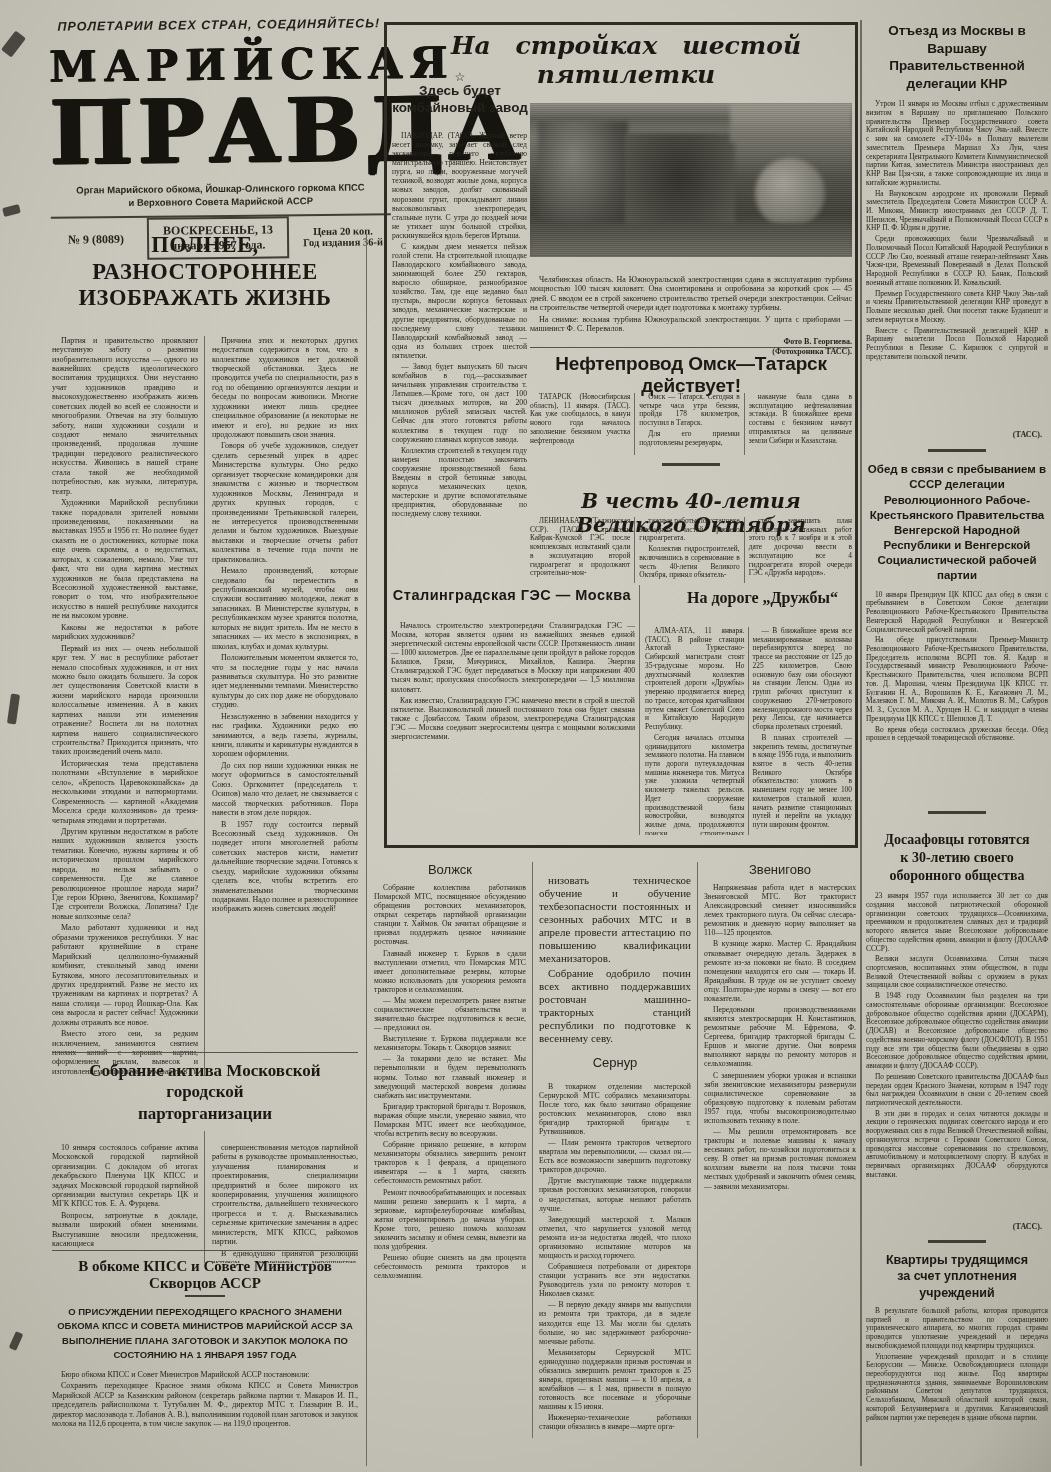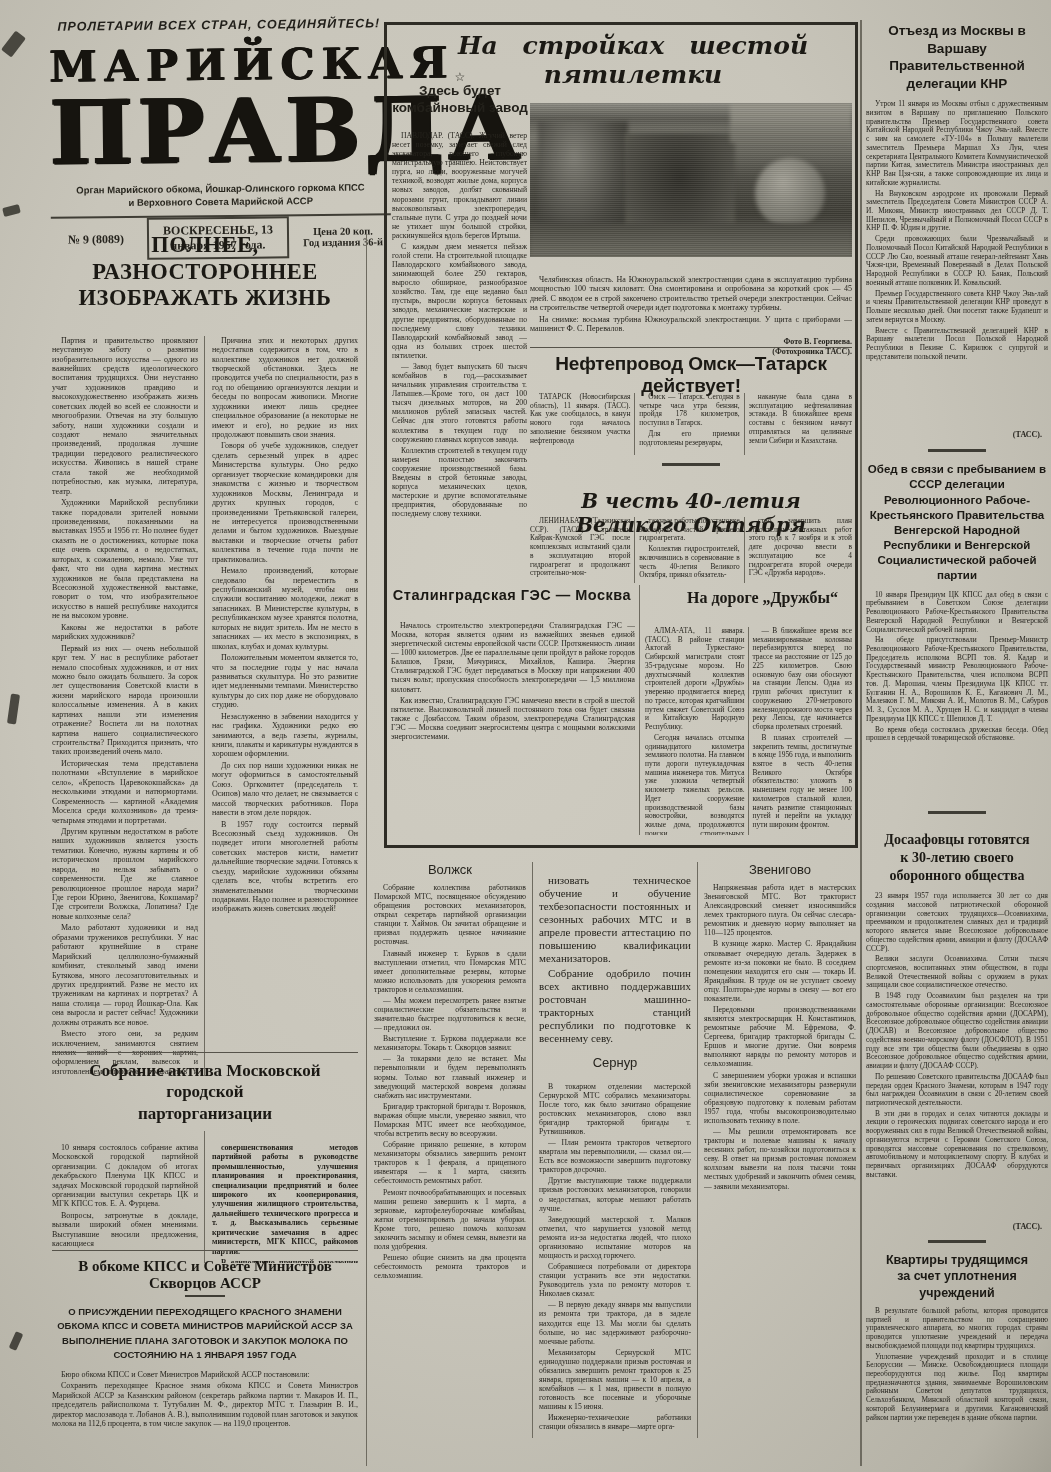--- a/index.html
+++ b/index.html
@@ -117,21 +117,21 @@
   <div class="abs" style="left:52px;top:1060px;width:306px;">
     <div class="h-sobr center">
       <div>Собрание актива Московской городской</div>
       <div>парторганизации</div>
     </div>
     <div class="cols" style="margin-top:7px;height:132px;">
       <div class="col paras body-sm just" style="width:146px;padding-right:6px;">
           <p>10 января состоялось собрание актива Московской городской партийной организации. С докладом об итогах декабрьского Пленума ЦК КПСС и задачах Московской городской партийной организации выступил секретарь ЦК и МГК КПСС тов. Е. А. Фурцева.</p>
           <p>Вопросы, затронутые в докладе, вызвали широкий обмен мнениями. Выступавшие вносили предложения, касающиеся</p>
         </div>
-      <div class="col" style="width:146px;padding-left:7px;font-weight:bold;">
+      <div class="col" style="width:146px;padding-left:7px;">
         <div class="paras body-sm just">
             <p>совершенствования методов партийной работы в руководстве промышленностью, улучшения планирования и проектирования, специализации предприятий и более широкого их кооперирования, улучшения жилищного строительства, дальнейшего технического прогресса и т. д. Высказывались серьезные критические замечания в адрес министерств, МГК КПСС, райкомов партии.</p>
             <p>В единодушно принятой резолюции активом намечены мероприятия, направленные на выполнение решений декабрьского Пленума ЦК КПСС.</p>
           </div>
 
       </div>
     </div>
   </div>
 
   <div class="abs rule-h" style="left:52px;top:1250px;width:306px;height:1px;"></div>
@@ -142,21 +142,21 @@
     <div class="h-obkom-sub center caps" style="margin-top:8px;">О ПРИСУЖДЕНИИ ПЕРЕХОДЯЩЕГО КРАСНОГО ЗНАМЕНИ ОБКОМА КПСС И СОВЕТА МИНИСТРОВ МАРИЙСКОЙ АССР ЗА ВЫПОЛНЕНИЕ ПЛАНА ЗАГОТОВОК И ЗАКУПОК МОЛОКА ПО СОСТОЯНИЮ НА 1 ЯНВАРЯ 1957 ГОДА</div>
     <div class="paras body-sm just" style="margin-top:8px;height:110px;overflow:hidden;">
         <p>Бюро обкома КПСС и Совет Министров Марийской АССР постановили:</p>
         <p>Сохранить переходящее Красное знамя обкома КПСС и Совета Министров Марийской АССР за Казанским районом (секретарь райкома партии т. Макаров И. П., председатель райисполкома т. Тутубалин М. Ф., директор МТС т. Глазырин В. И., директор маслозавода т. Лобанов А. В.), выполнившим годовой план заготовок и закупок молока на 112,6 процента, в том числе закупок — на 119,0 процентов.</p>
       </div>
   </div>
 
   <div class="abs rule-v" style="left:366px;top:234px;height:1232px;"></div>
 
   <div class="abs" id="stroiki-box" style="left:384px;top:22px;width:468px;height:820px;">
-    <div class="abs h-banner center" style="left:12px;top:6px;width:100%;">На стройках шестой пятилетки</div>
+    <div class="abs h-banner center" style="left:5px;top:6px;width:100%;">На стройках шестой пятилетки</div>
 
     <div class="abs center" style="left:4px;top:42px;width:138px;">
       <span class="star">☆</span>
     </div>
     <div class="abs h-feat center" style="left:4px;top:58px;width:138px;">
       <div>Здесь будет</div>
       <div>комбайновый завод</div>
     </div>
     <div class="abs paras body-sm just" style="left:5px;top:94px;width:135px;height:452px;font-size:7.7px;">
         <p>ПАВЛОДАР. (ТАСС). Жгучий ветер несет поземку, заметает свежий след экскаватора, роющего глубокую магистральную траншею. Неистовствует пурга, но люди, вооруженные могучей техникой, возводят жилые дома, корпуса новых заводов, долбят скованный морозами грунт, прокладывают линии высоковольтных электропередач, стальные пути. С утра до поздней ночи не утихает шум большой стройки, раскинувшейся вдоль берегов Иртыша.</p>

